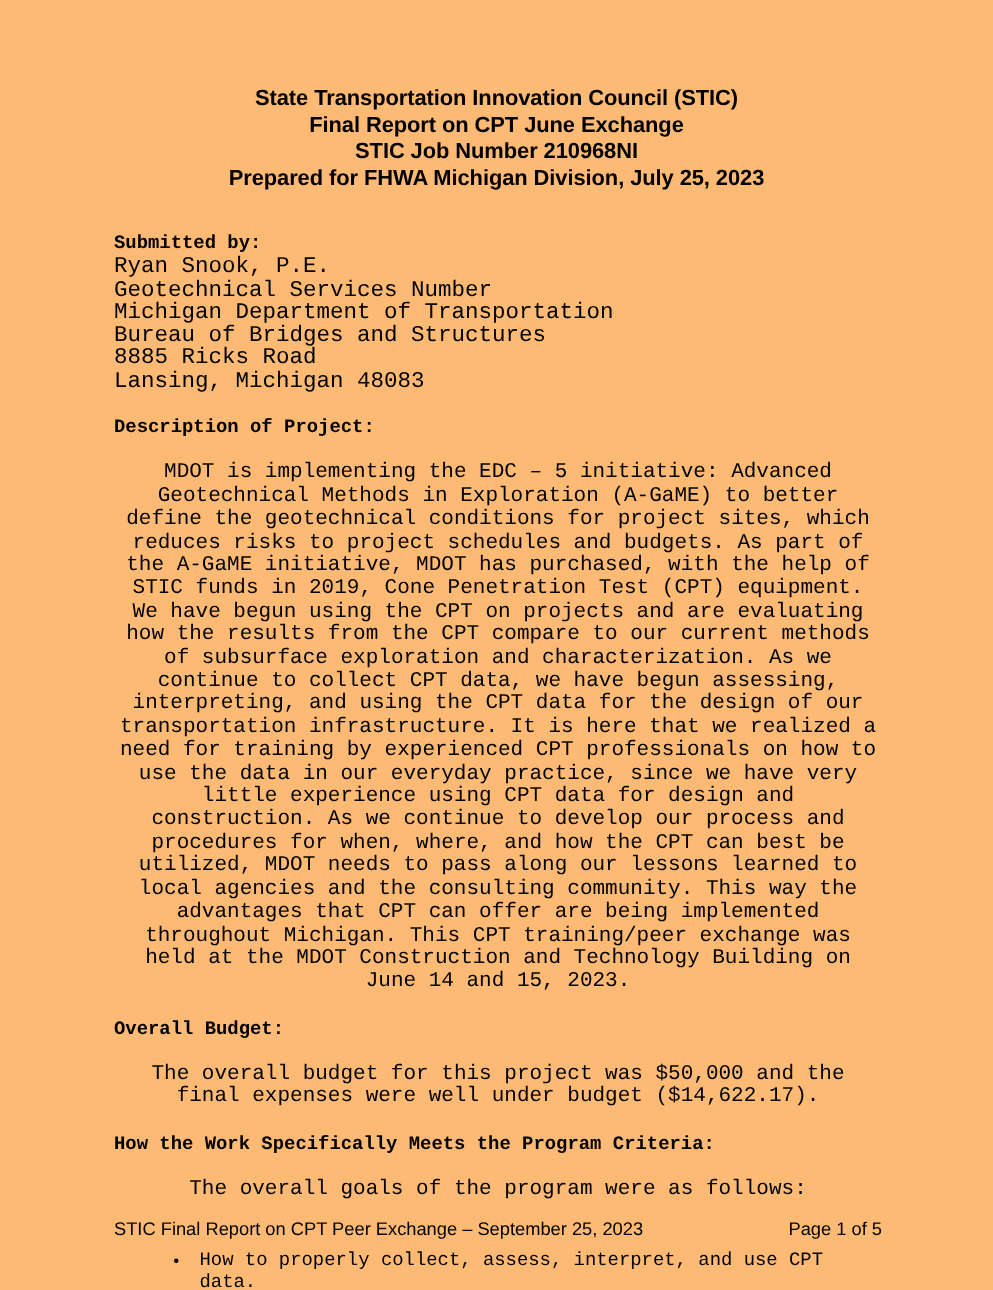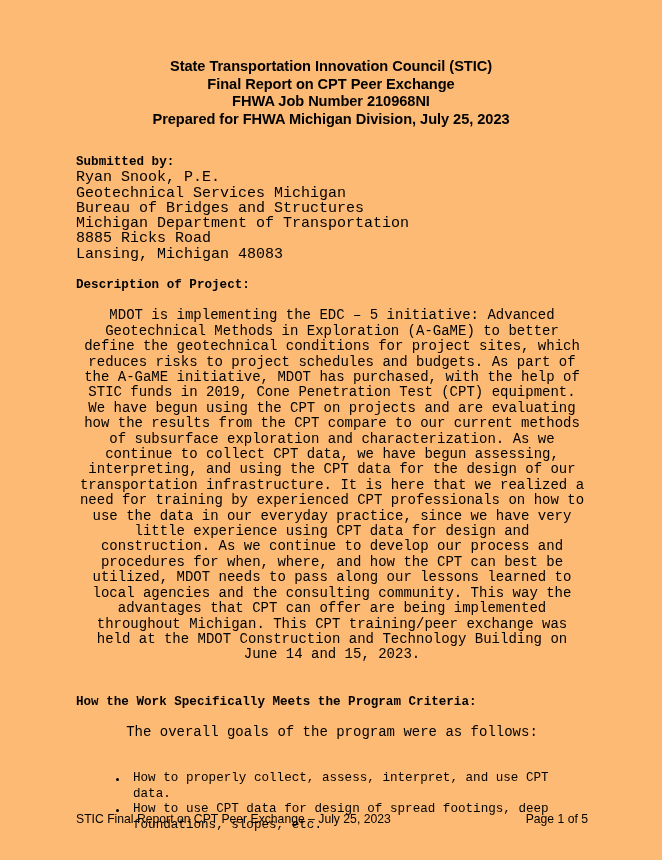--- a/index.html
+++ b/index.html
@@ -109,47 +109,52 @@
   }
   .footer-right { white-space: nowrap; }
 </style>
 </head>
 <body>
 
 <div class="page">
 
   <div class="title-block">
     <div class="title-line">State Transportation Innovation Council (STIC)</div>
-    <div class="title-line">Final Report on CPT Peer Exchange</div>
-    <div class="title-line">FHWA Job Number 210968NI</div>
+    <div class="title-line">Final Report on CPT June Exchange</div>
+    <div class="title-line">STIC Job Number 210968NI</div>
     <div class="title-line">Prepared for FHWA Michigan Division, July 25, 2023</div>
   </div>
 
   <div class="content">
 
     <div class="blk">
       <div class="h-bold">Submitted by:</div>
       <div class="line">Ryan Snook, P.E.</div>
-      <div class="line">Geotechnical Services Michigan</div>
+      <div class="line">Geotechnical Services Number</div>
+      <div class="line">Michigan Department of Transportation</div>
       <div class="line">Bureau of Bridges and Structures</div>
-      <div class="line">Michigan Department of Transportation</div>
       <div class="line">8885 Ricks Road</div>
       <div class="line">Lansing, Michigan 48083</div>
     </div>
 
     <div class="gap-md"></div>
 
     <div class="blk">
       <div class="h-bold">Description of Project:</div>
       <div class="gap-sm"></div>
       <div class="para">MDOT is implementing the EDC – 5 initiative: Advanced Geotechnical Methods in Exploration (A-GaME) to better define the geotechnical conditions for project sites, which reduces risks to project schedules and budgets. As part of the A-GaME initiative, MDOT has purchased, with the help of STIC funds in 2019, Cone Penetration Test (CPT) equipment. We have begun using the CPT on projects and are evaluating how the results from the CPT compare to our current methods of subsurface exploration and characterization. As we continue to collect CPT data, we have begun assessing, interpreting, and using the CPT data for the design of our transportation infrastructure. It is here that we realized a need for training by experienced CPT professionals on how to use the data in our everyday practice, since we have very little experience using CPT data for design and construction. As we continue to develop our process and procedures for when, where, and how the CPT can best be utilized, MDOT needs to pass along our lessons learned to local agencies and the consulting community. This way the advantages that CPT can offer are being implemented throughout Michigan. This CPT training/peer exchange was held at the MDOT Construction and Technology Building on June 14 and 15, 2023.</div>
     </div>
 
     <div class="gap-md"></div>
 
+    <div class="blk">
+      <div class="h-bold">Overall Budget:</div>
+      <div class="gap-sm"></div>
+      <div class="para">The overall budget for this project was $50,000 and the final expenses were well under budget ($14,622.17).</div>
+    </div>
 
     <div class="gap-md"></div>
 
     <div class="blk">
       <div class="h-bold">How the Work Specifically Meets the Program Criteria:</div>
       <div class="gap-sm"></div>
       <div class="para">The overall goals of the program were as follows:</div>
       <div class="gap-sm"></div>
       <ul class="bullets">
         <li>
@@ -159,17 +164,17 @@
         <li>
           <span class="dot"></span>
           <span>How to use CPT data for design of spread footings, deep foundations, slopes, etc.</span>
         </li>
       </ul>
     </div>
 
   </div>
 
   <div class="footer">
-    <span class="footer-left">STIC Final Report on CPT Peer Exchange – July 25, 2023</span>
+    <span class="footer-left">STIC Final Report on CPT Peer Exchange – September 25, 2023</span>
     <span class="footer-right">Page 1 of 5</span>
   </div>
 
 </div>
 
 </body></html>

